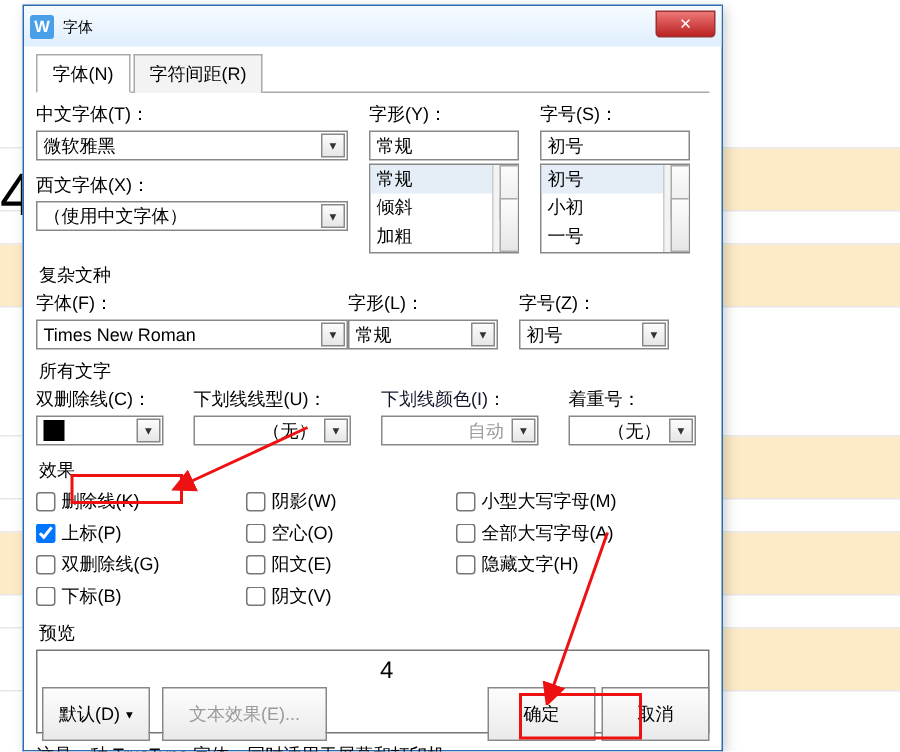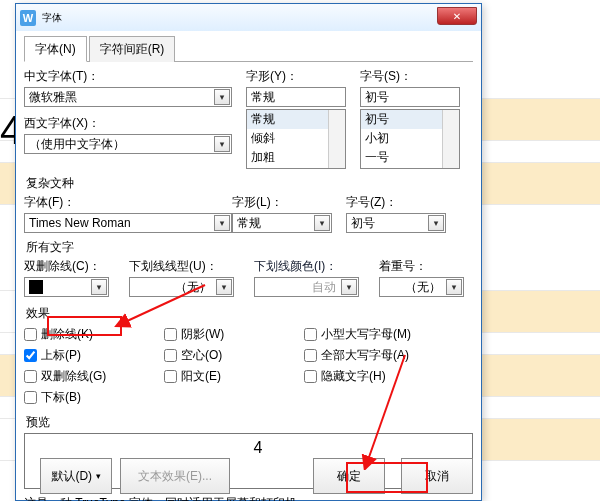--- a/index.html
+++ b/index.html
@@ -101,21 +101,21 @@
   .preview-sup {
     font-size:16px; position:relative; top:-6px;
   }
 
   .bottom-btns {
     position:absolute; left:8px; right:8px; bottom:6px;
     display:flex; justify-content:flex-end; align-items:center;
   }
   .btn {
     border:1px solid #888; background:linear-gradient(#fdfdfd,#eaeaea);
-    height:24px; min-width:72px; margin-left:16px;
+    height:24px; min-width:72px; margin-left:4px;
     display:flex;align-items:center;justify-content:center;
     font-size:12px; cursor:pointer; padding:17px 8px;
   }
   .btn.disabled { color:#9a9a9a; cursor:default; }
   .btn .dd { margin-left:4px; font-size:9px; }
 
   .disabled-text { color:#0f172a; }
 
   .anno-red { position:absolute; border:2px solid #e11; z-index:5; pointer-events:none; }
   svg.arrow-anno { position:absolute; z-index:5; pointer-events:none; }
@@ -288,20 +288,24 @@
             <span>阴影(W)</span>
           </label>
         <label class="chk">
             <input type="checkbox" style="">
             <span>空心(O)</span>
           </label>
         <label class="chk">
             <input type="checkbox" style="">
             <span>阳文(E)</span>
           </label>
+        <label class="chk">
+            <input type="checkbox" style="">
+            <span>阴文(V)</span>
+          </label>
       </div>
       <div class="col" style="width:160px">
         <label class="chk" style="width:160px">
             <input type="checkbox" style="">
             <span>小型大写字母(M)</span>
           </label>
         <label class="chk" style="width:160px">
             <input type="checkbox" style="">
             <span>全部大写字母(A)</span>
           </label>

